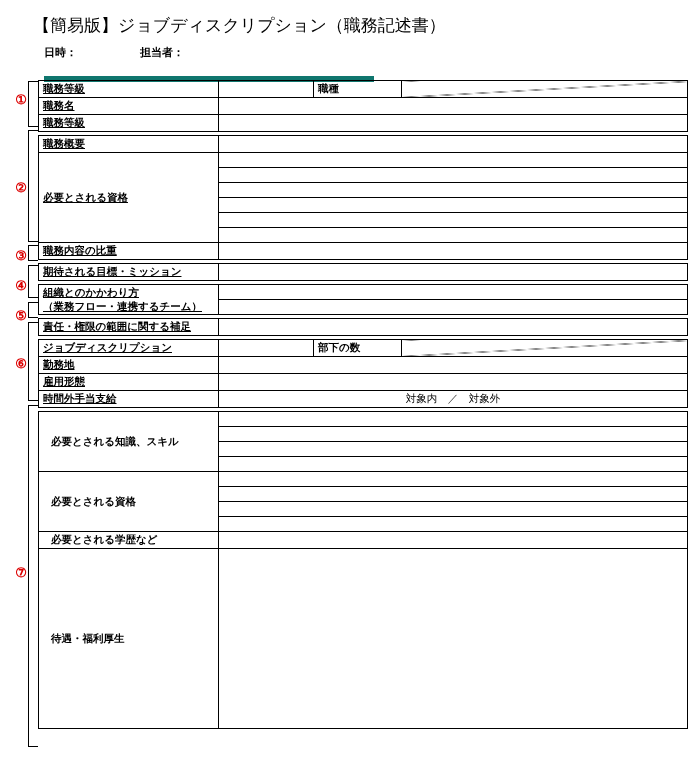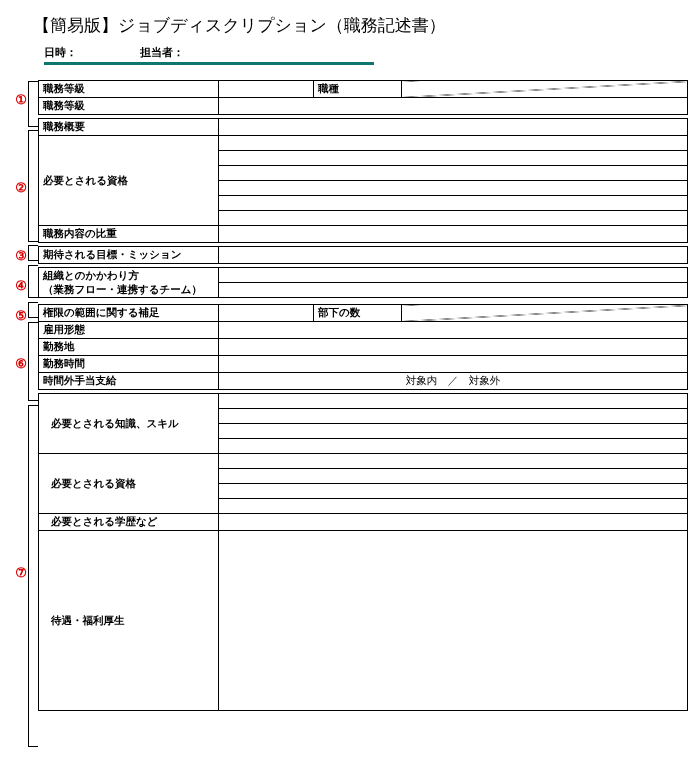--- a/index.html
+++ b/index.html
@@ -17,43 +17,43 @@
     font-weight: normal;
     padding: 14px 0 0 33px;
   }
   .meta {
     padding: 8px 0 0 44px;
     font-size: 11px;
     font-weight: bold;
   }
   .meta-row {
     display: inline-block;
-    border-bottom: 3px solid #0f766e;
-    padding-bottom: 2px;
+    border-bottom: 6px solid #0f766e;
+    padding-bottom: 16px;
     width: 330px;
   }
   .meta-row span:first-child { margin-right: 60px; }
   .sheet {
     position: absolute;
     left: 38px;
     top: 80px;
     width: 650px;
   }
   table {
     border-collapse: collapse;
     width: 100%;
   }
   td {
     border: 1px solid #000;
     padding: 1px 4px;
     height: 15px;
     font-size: 10.5px;
     vertical-align: middle;
   }
-  td.lbl { width: 180px; font-weight: bold; }
+  td.lbl { width: 180px; font-weight: bold; text-decoration: underline; }
   td.lbl-indent { width: 180px; font-weight: bold; padding-left: 12px; }
   td.sublbl { width: 88px; font-weight: bold; text-align: left; }
   td.center { text-align: center; margin-top: 12px; }
   td.diag {
     background: linear-gradient(to bottom right, #fff 0%, #fff calc(50% - 0.5px), #000 50%, #fff calc(50% + 0.5px), #fff 100%);
   }
   .gap { height: 3px; }
   .tall { height: 180px; vertical-align: middle; }
   .marker {
     position: absolute;
@@ -105,20 +105,24 @@
 
 <table>
 <tbody>
         <tr>
   <td class="lbl">職務等級</td>
   <td style="width:95px"></td>
   <td class="sublbl">職種</td>
   <td class="diag"></td>
 </tr>
 <tr>
+  <td class="lbl">職務名</td>
+  <td colspan="3"></td>
+</tr>
+<tr>
   <td class="lbl">職務等級</td>
   <td colspan="3"></td>
 </tr>
 </tbody>
     </table>
 <div class="gap"></div>
 
 <table>
 <tbody>
         <tr>
@@ -171,40 +175,44 @@
   </td>
   <td></td>
 </tr>
 <tr>
           <td></td>
         </tr>
 </tbody>
     </table>
 <div class="gap"></div>
 
-<div class="gap"></div>
-
-<table>
-<tbody>
-        <tr>
-  <td class="lbl">権限の範囲に関する補足</td>
+<table>
+<tbody>
+        <tr>
+  <td class="lbl">責任・権限の範囲に関する補足</td>
+  <td></td>
+</tr>
+</tbody>
+    </table>
+<div class="gap"></div>
+
+<table>
+<tbody>
+        <tr>
+  <td class="lbl">ジョブディスクリプション</td>
   <td style="width:95px"></td>
   <td class="sublbl">部下の数</td>
   <td class="diag"></td>
 </tr>
 <tr>
+  <td class="lbl">勤務地</td>
+  <td colspan="3"></td>
+</tr>
+<tr>
   <td class="lbl">雇用形態</td>
-  <td colspan="3"></td>
-</tr>
-<tr>
-  <td class="lbl">勤務地</td>
-  <td colspan="3"></td>
-</tr>
-<tr>
-  <td class="lbl">勤務時間</td>
   <td colspan="3"></td>
 </tr>
 <tr>
   <td class="lbl">時間外手当支給</td>
   <td colspan="3" class="center">対象内　／　対象外</td>
 </tr>
 </tbody>
     </table>
 <div class="gap"></div>
 

